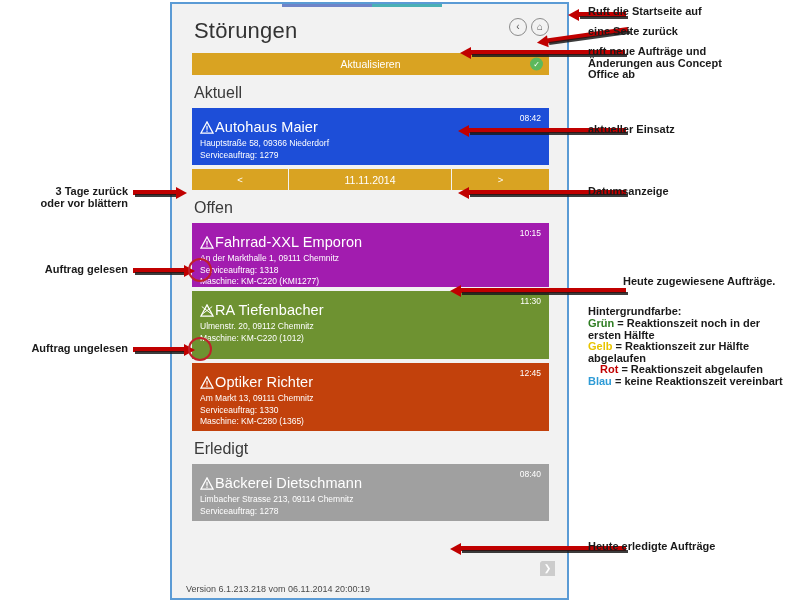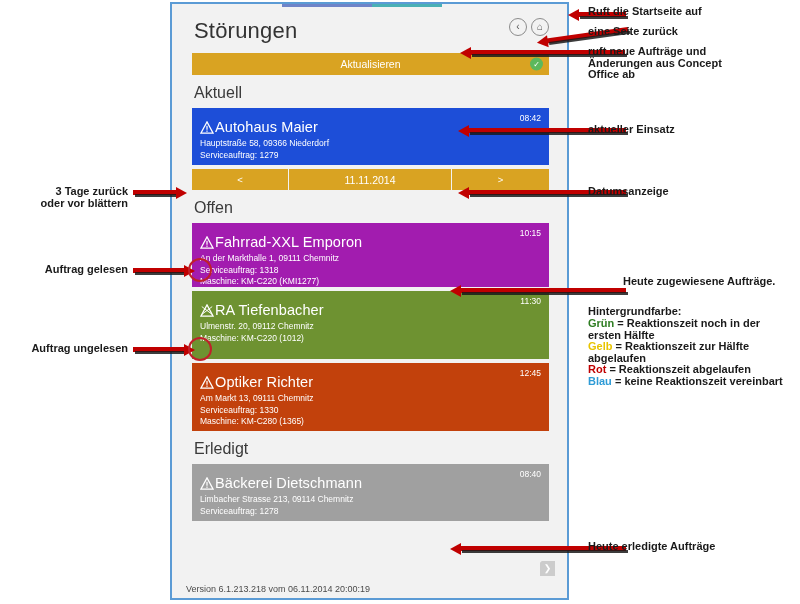--- a/index.html
+++ b/index.html
@@ -327,21 +327,21 @@
   <div class="anno right" style="left:588px; top:186px;">Datumsanzeige</div>
 
   <div class="arrow to-left" style="left:460px; top:288px; width:166px;">
       <span class="shadow"></span>
     </div>
   <div class="anno right" style="left:588px; top:276px;margin-left:35px;">Heute zugewiesene Aufträge.</div>
 
   <div class="anno right" style="left:588px; top:306px;">Hintergrundfarbe:</div>
   <div class="anno right" style="left:588px; top:318px; width:200px; white-space:normal;"><span class="lg-green">Grün</span><span> = Reaktionszeit noch in der ersten Hälfte</span></div>
   <div class="anno right" style="left:588px; top:341px; width:200px; white-space:normal;"><span class="lg-yellow">Gelb</span><span> = Reaktionszeit zur Hälfte abgelaufen</span></div>
-  <div class="anno right" style="left:588px; top:364px; width:200px; white-space:normal;"><span class="lg-red">Rot</span><span> = Reaktionszeit abgelaufen</span></div>
+  <div class="anno right" style="left:600px; top:364px; width:200px; white-space:normal;"><span class="lg-red">Rot</span><span> = Reaktionszeit abgelaufen</span></div>
   <div class="anno right" style="left:588px; top:376px; width:200px; white-space:normal;"><span class="lg-blue">Blau</span><span> = keine Reaktionszeit vereinbart</span></div>
 
   <div class="arrow to-left" style="left:460px; top:546px; width:166px;">
       <span class="shadow"></span>
     </div>
   <div class="anno right" style="left:588px; top:541px;">Heute erledigte Aufträge</div>
 
   <div class="anno left" style="left:8px; top:186px; width:120px;">3 Tage zurück
 oder vor blättern</div>
   <div class="arrow to-right" style="left:133px; top:190px; width:44px;">

